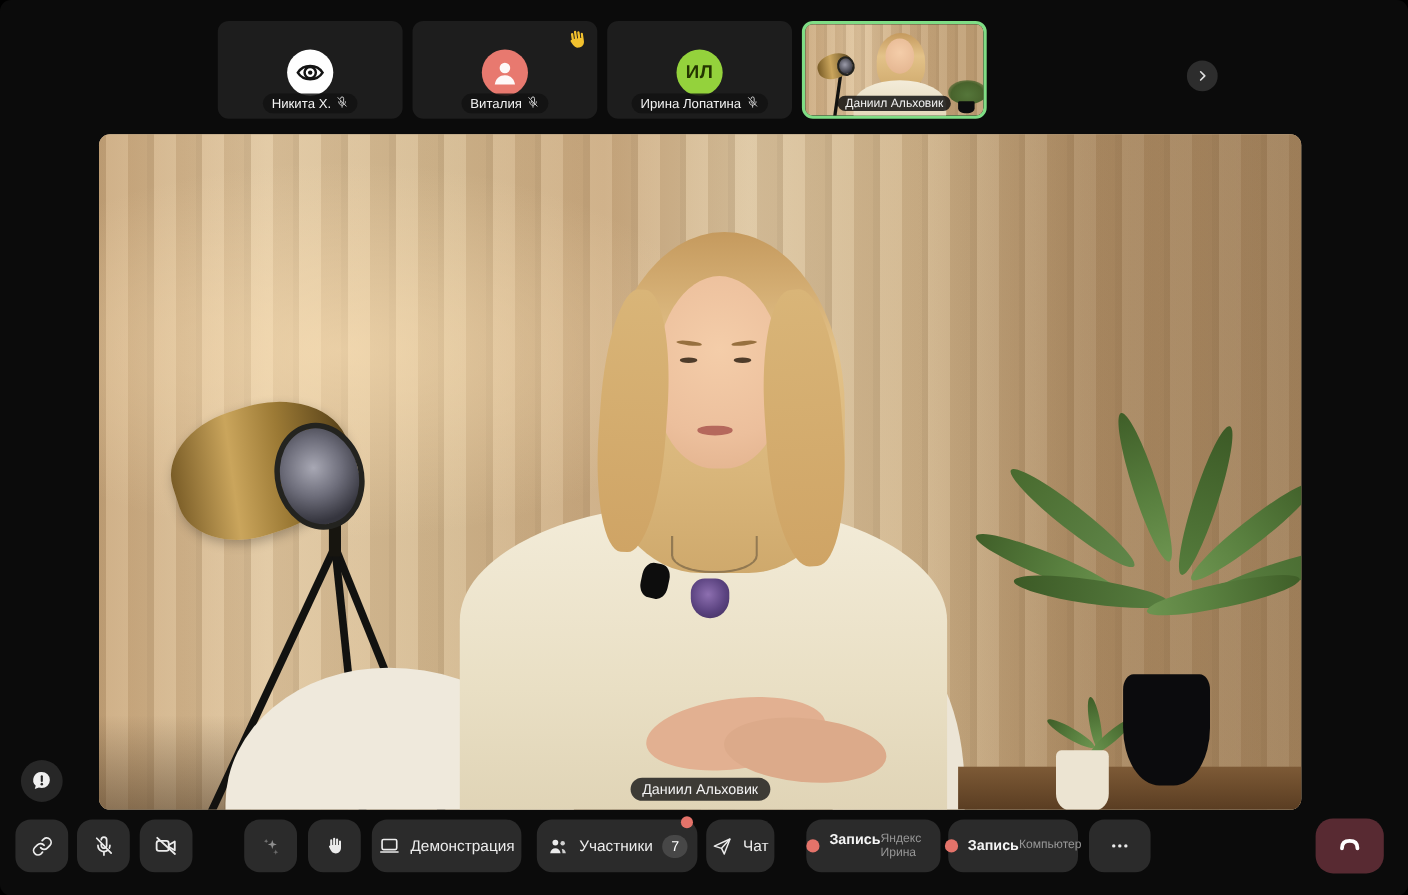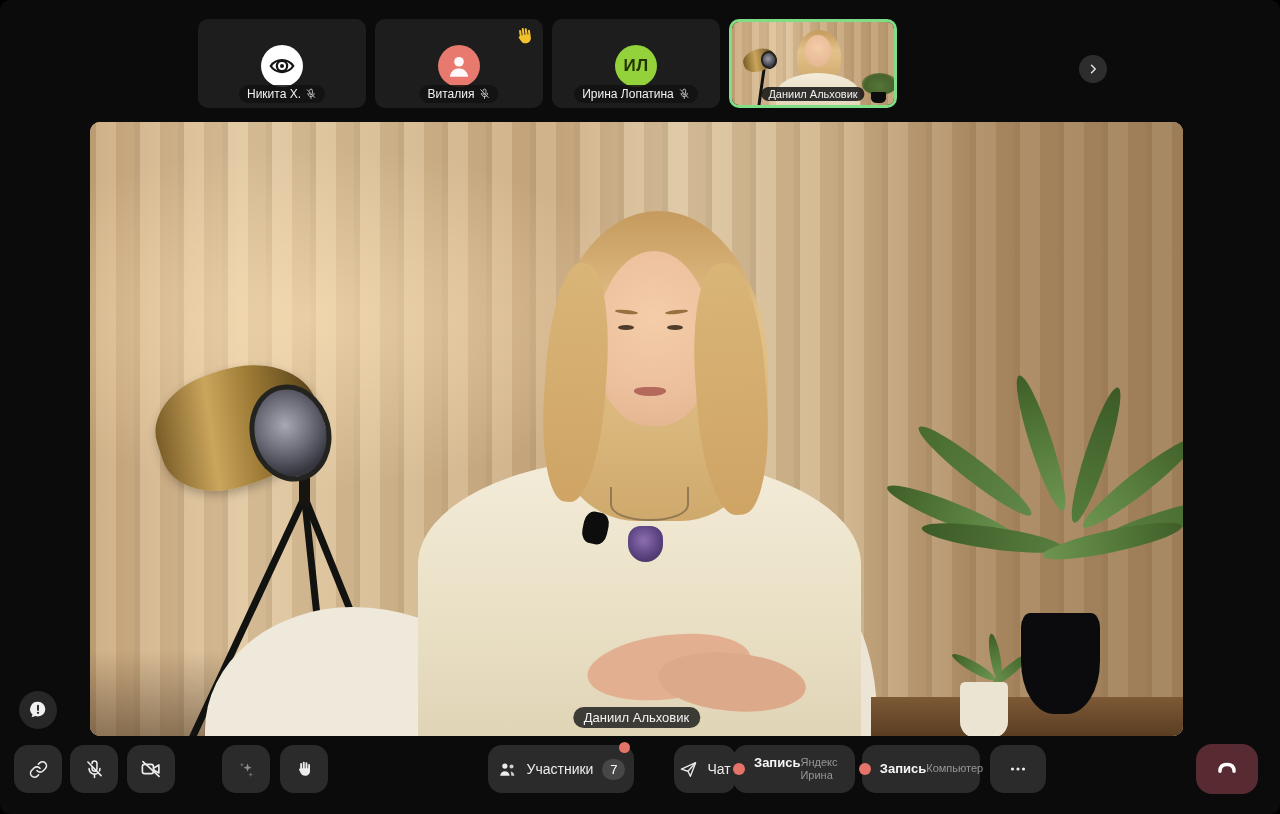--- a/index.html
+++ b/index.html
@@ -10,21 +10,21 @@
   .tile{position:absolute;top:19px;width:168px;height:89px;background:#1d1d1d;border-radius:10px;cursor:pointer;}
   .tile.t1{left:198px}.tile.t2{left:375px}.tile.t3{left:552px}.tile.t5{left:906px}
   .tile.t4{left:729px;background:#000;border:3px solid #7fdd85;box-sizing:border-box;}
   .avatar{position:absolute;left:50%;top:26px;transform:translateX(-50%);width:42px;height:42px;border-radius:50%;}
   .avatar.white{background:#fff;}
   .avatar.salmon{background:#e8796f;}
   .avatar.lime{background:#94d23c;display:flex;align-items:center;justify-content:center;
                font-size:17px;font-weight:bold;color:#243500;letter-spacing:.5px;}
   .avatar svg{position:absolute;left:50%;top:50%;transform:translate(-50%,-50%);}
   .name-pill{position:absolute;left:50%;bottom:5px;transform:translateX(-50%);
-             display:flex;align-items:center;gap:4px;white-space:nowrap;
+             display:flex;gap:4px;white-space:nowrap;
              background:rgba(18,18,18,.85);border-radius:10px;padding:2px 8px;
              font-size:12px;color:#f2f2f2;}
   .name-pill .mic-s{width:12px;height:12px;color:#cfcfcf;flex:0 0 auto;}
   .hand-raised{position:absolute;top:6px;right:8px;width:22px;height:22px;transform:rotate(-8deg);}
   .next-btn{position:absolute;left:1079px;top:55px;width:28px;height:28px;border-radius:50%;
             background:#2d2d2d;display:flex;align-items:center;justify-content:center;cursor:pointer;color:#e0e0e0;}
 
   
   .stage{position:absolute;left:90px;top:122px;width:1093px;height:614px;border-radius:10px;
          overflow:hidden;background:#d7c1a0;}
@@ -138,21 +138,21 @@
                 background:#272727;display:flex;align-items:center;justify-content:center;cursor:pointer;color:#f0f0f0;}
   .tb{position:absolute;top:745px;height:48px;background:#2b2b2b;border-radius:14px;
       display:flex;align-items:center;justify-content:center;gap:9px;cursor:pointer;color:#ececec;
       font-size:14px;box-sizing:border-box;}
   .tb svg{flex:0 0 auto;}
   .tb.icon-only{width:48px;}
   .b-link{left:14px;}  .b-mic{left:70px;}  .b-cam{left:127px;}
   .b-fx{left:222px;color:#8f8f8f;}  .b-hand{left:280px;}
   .b-demo{left:338px;width:136px;}
   .b-part{left:488px;width:146px;}
-  .b-chat{left:642px;width:62px;margin-left:32px;}
+  .b-chat{left:642px;width:62px;}
   .b-rec1{left:733px;width:122px;}
   .b-rec2{left:862px;width:118px;}
   .b-more{left:990px;width:56px;}
   .badge{min-width:23px;height:21px;border-radius:11px;background:#474747;color:#fff;font-size:13px;
          display:flex;align-items:center;justify-content:center;padding:0 4px;box-sizing:border-box;}
   .notif-dot{position:absolute;top:-3px;right:4px;width:11px;height:11px;border-radius:50%;background:#e4736a;}
   .rec-dot{width:12px;height:12px;border-radius:50%;background:#e4736a;flex:0 0 auto;}
   .rec-text{display:flex;flex-direction:row;align-items:flex-start;line-height:1.15;}
   .rec-title{font-size:13px;font-weight:bold;color:#f5f5f5;}
   .rec-sub{font-size:11px;color:#969696;}
@@ -373,20 +373,26 @@
     <svg width="21" height="21" viewBox="0 0 24 24">
         <use href="#ic-sparkles"></use>
       </svg>
   </div>
   <div class="tb icon-only b-hand">
     <svg width="20" height="20" viewBox="0 0 24 24">
         <use href="#ic-hand"></use>
       </svg>
   </div>
 
+  <div class="tb b-demo">
+    <svg width="20" height="20" viewBox="0 0 24 24">
+        <use href="#ic-screen"></use>
+      </svg>
+    <span>Демонстрация</span>
+  </div>
 
   <div class="tb b-part">
     <svg width="21" height="21" viewBox="0 0 24 24">
         <use href="#ic-people"></use>
       </svg>
     <span>Участники</span>
     <span class="badge">7</span>
     <span class="notif-dot"></span>
   </div>
 

